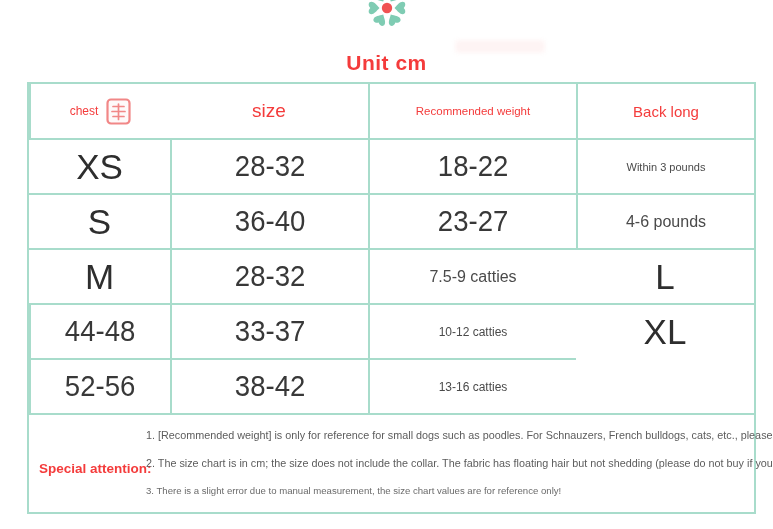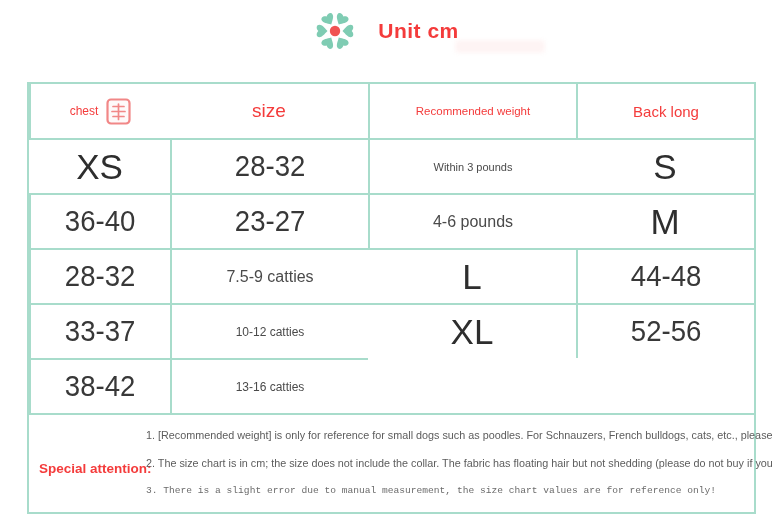--- a/index.html
+++ b/index.html
@@ -16,21 +16,21 @@
     --red: #f43b3b;
     --petal: #7fccb3;
     --flower-center: #f05353;
     --stamp: #ee6a6a;
   }
 
   
   .title-bar {
     position: absolute; top: 8px; left: 0; width: 100%;
     display: flex; align-items: center; justify-content: center;
-    gap: 22px; height: 46px;
+    gap: 22px; height: 46px; flex-direction: column;
   }
   .flower { width: 42px; height: 42px; flex: 0 0 auto; }
   .unit-label {
     font-size: 21px; font-weight: bold; color: var(--red);
     letter-spacing: 0.5px;
   }
 
   
   .smudge {
     position: absolute; background: rgba(244, 150, 150, 0.10);
@@ -82,21 +82,21 @@
   .attention-label {
     position: absolute; left: 10px; top: 46px;
     font-size: 13.5px; font-weight: bold; color: var(--red);
     white-space: nowrap;
   }
   .notes-list {
     position: absolute; left: 117px; top: 15px; right: 8px;
     display: flex; flex-direction: column;
   }
   .note { color: #5c5c5c; font-size: 10.8px; line-height: 1; white-space: nowrap; margin-bottom: 17px; }
-  .note.small { font-size: 9.6px; color: #6b6b6b; margin-bottom: 0; font-family: Liberation Mono, monospace; }
+  .note.small { font-size: 9.6px; color: #6b6b6b; margin-bottom: 0; }
 </style>
 </head>
 <body>
 
 <div class="smudge s1"></div>
 <div class="smudge s2"></div>
 <div class="smudge s3"></div>
 
 <div class="title-bar">
   <svg class="flower" viewBox="-21 -21 42 42" aria-hidden="true">
@@ -143,20 +143,23 @@
   <div class="cell hrow h-weight">Recommended weight</div>
   <div class="cell hrow h-back">Back long</div>
 
   <div class="cell drow col1 r0">
       <span class="size-val">XS</span>
     </div>
   <div class="cell drow r0">
       <span class="big-val">28-32</span>
     </div>
   <div class="cell drow r0">
+      <span class="big-val">18-22</span>
+    </div>
+  <div class="cell drow r0">
       <span class="weight-val">Within 3 pounds</span>
     </div>
 
   <div class="cell drow col1 r1">
       <span class="size-val">S</span>
     </div>
   <div class="cell drow r1">
       <span class="big-val">36-40</span>
     </div>
   <div class="cell drow r1">

